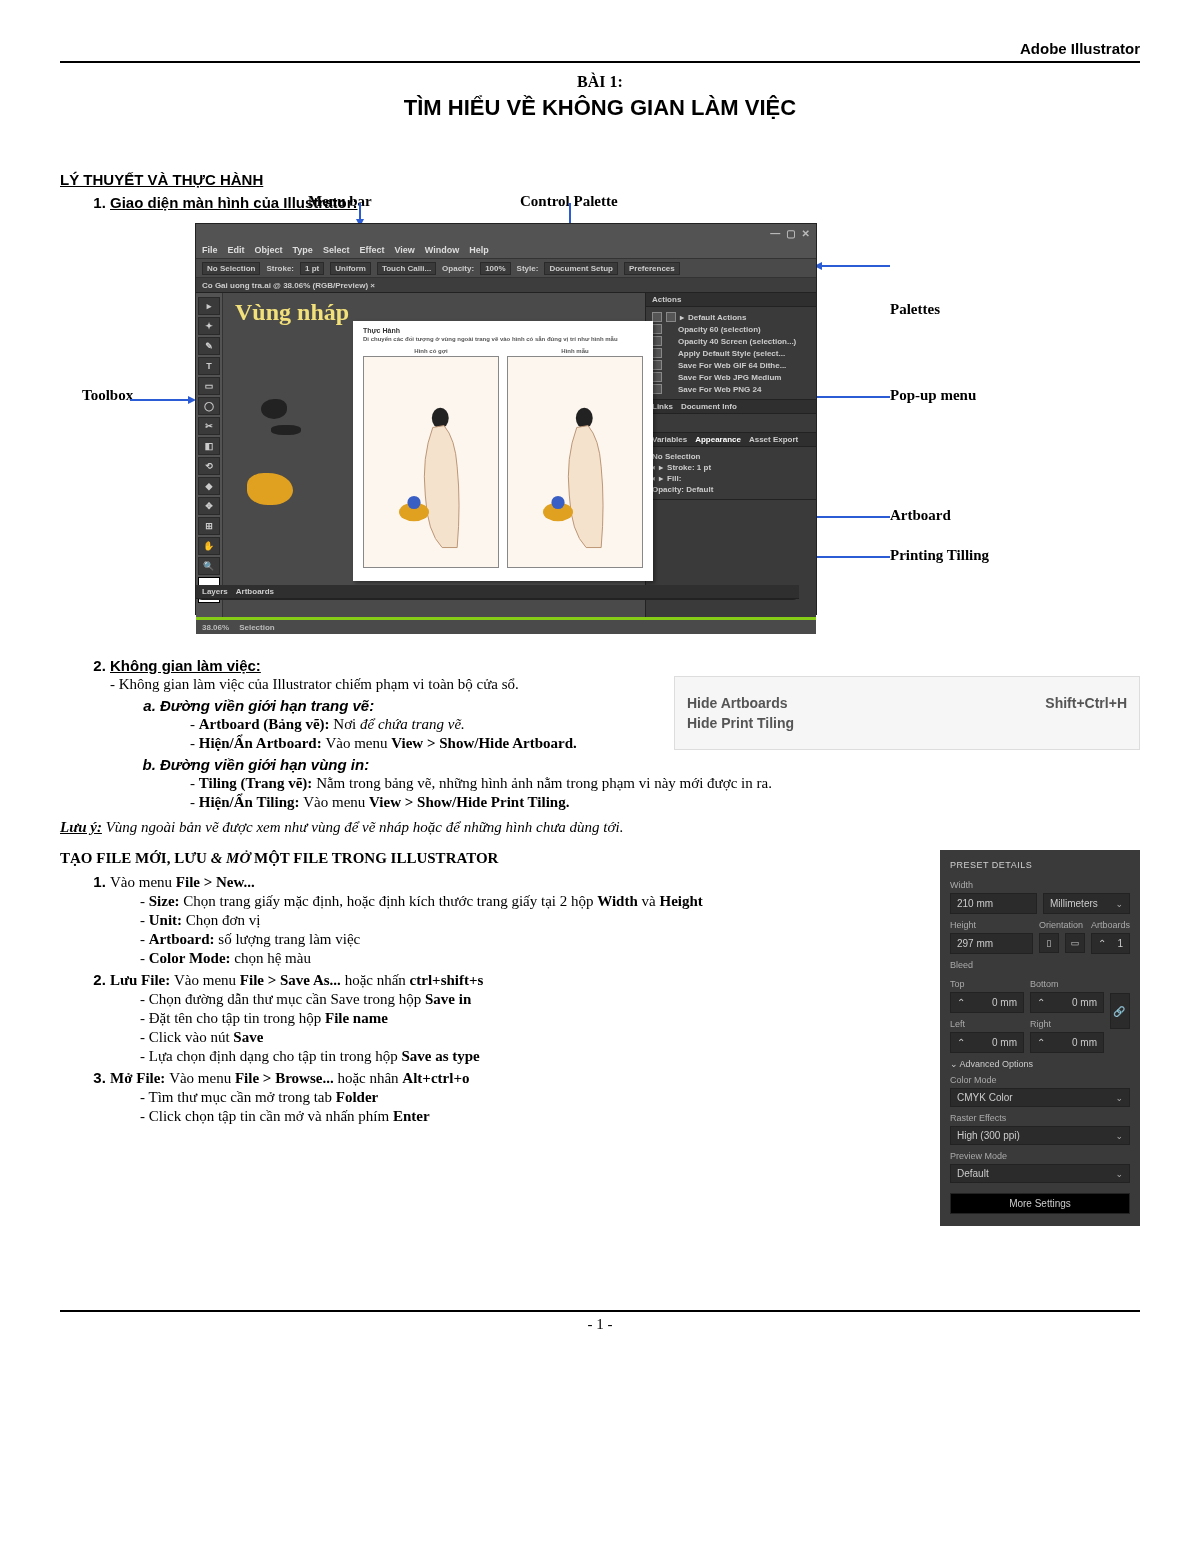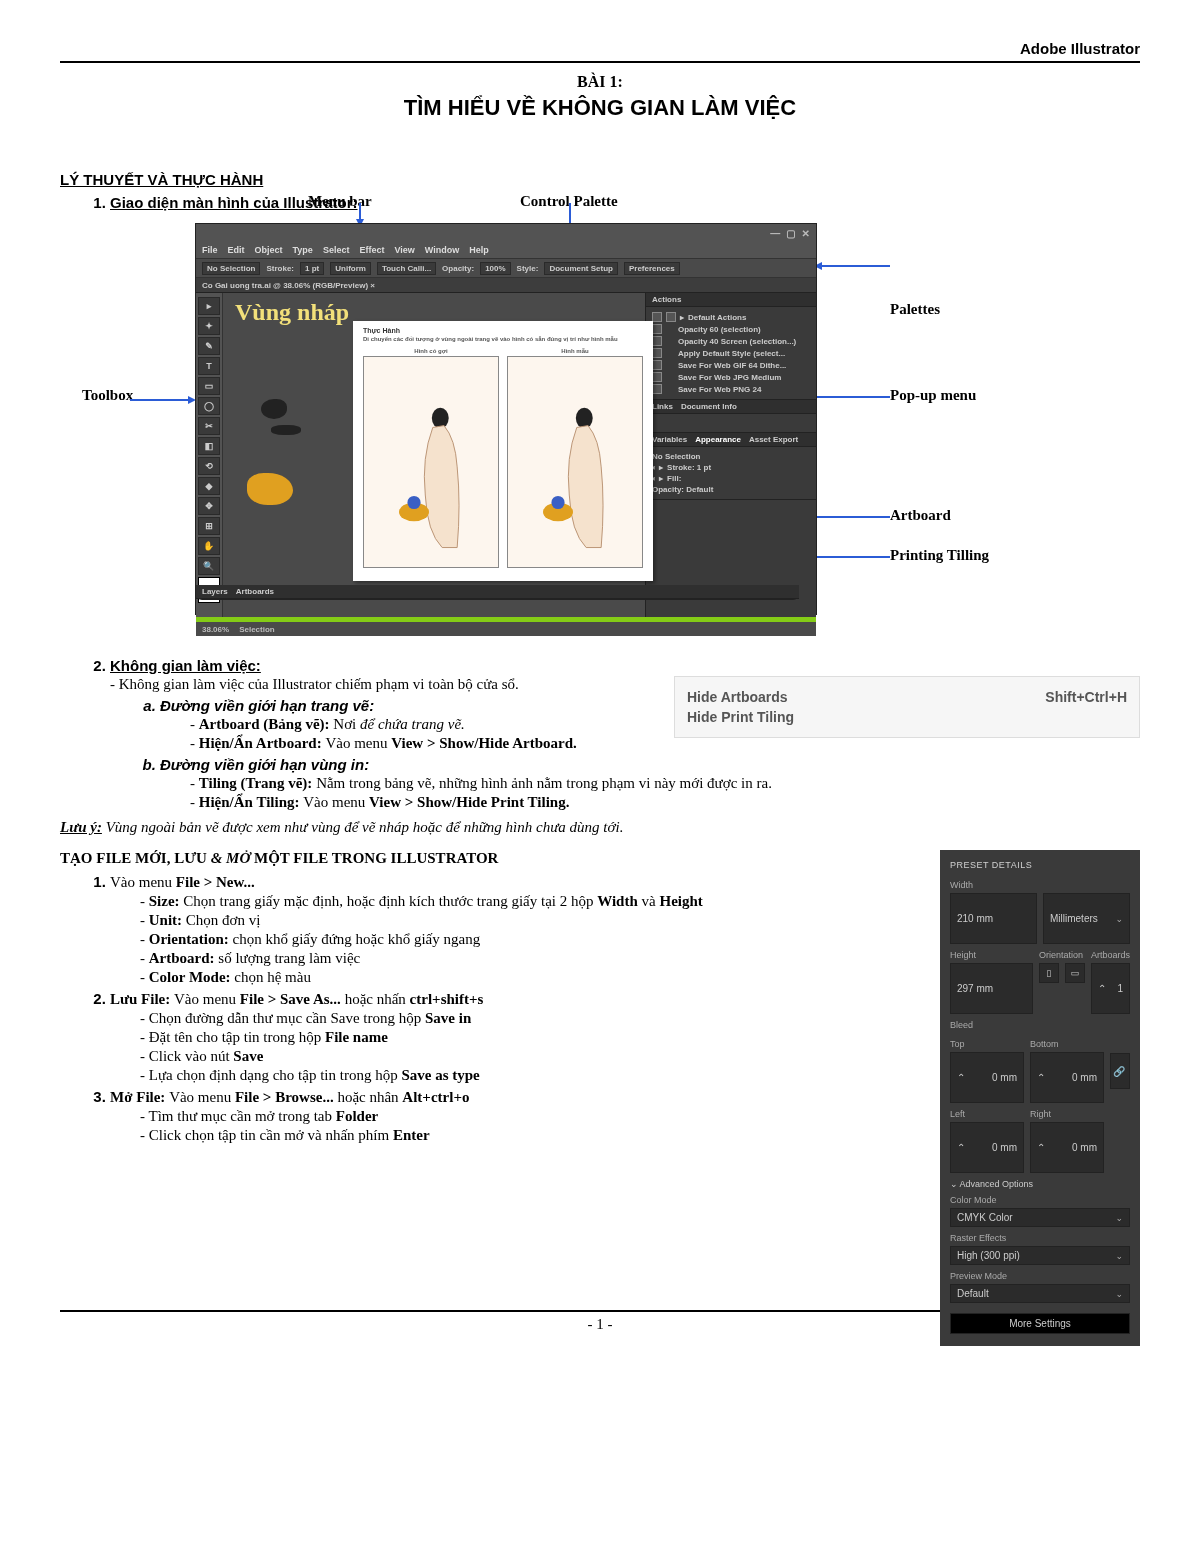--- a/index.html
+++ b/index.html
@@ -57,38 +57,38 @@
   .scratch-art { position:absolute; left:18px; top:60px; width:80px; height:180px;}
   .accent-orange { position:absolute; width:46px; height:32px; background:#e0a020; border-radius:40% 60% 50% 50%; left:6px; top:120px;}
   .accent-black { position:absolute; width:26px; height:20px; background:#222; border-radius:50% 40% 50% 50%; left:20px; top:46px;}
   .accent-black2 { position:absolute; width:30px; height:10px; background:#222; border-radius:40%; left:30px; top:72px;}
   .ai-panels { width:170px; background:#3a3a3a; border-left:1px solid #222; font-size:8px; color:#ccc; font-family:Arial,sans-serif; }
   .panel { border-bottom:1px solid #222;}
   .panel-tabs { background:#2f2f2f; display:flex; gap:8px; padding:2px 6px; font-size:8px; border-bottom:1px solid #222;}
   .panel-body { padding:4px 6px;}
   .panel-row { display:flex; align-items:center; gap:4px; padding:1px 0;}
   .chk { width:8px; height:8px; border:1px solid #888; background:#555; display:inline-block;}
-  .ai-status { height:14px; background:#4a4a4a; border-top:5px solid #84cc16; color:#bbb; font-size:8px; display:flex; align-items:center; padding:0 6px; gap:10px; font-family:Arial,sans-serif;}
+  .ai-status { height:14px; background:#4a4a4a; border-top:3px solid #84cc16; color:#bbb; font-size:8px; display:flex; align-items:center; padding:0 6px; gap:10px; font-family:Arial,sans-serif;}
   
   .cap-menu { top:-24px; left:168px; }
   .cap-control { top:-24px; left:380px; }
   .cap-toolbox { top:170px; left:-58px; }
   .cap-palettes { top:40px; left:750px;margin-top:44px; }
   .cap-popup { top:170px; left:750px; }
   .cap-artboard { top:290px; left:750px; }
   .cap-tiling { top:330px; left:750px; }
   
-  .hide-capture { position:absolute; right:0; top:0; width:440px; background:#f6f6f6; border:1px solid #ddd; font-family:"Segoe UI",Arial,sans-serif; color:#555; font-size:14px; padding:10px 12px;}
+  .hide-capture { position:absolute; right:0; top:0; width:440px; background:#f6f6f6; border:1px solid #ddd; font-family:"Segoe UI",Arial,sans-serif; color:#555; font-size:14px; padding:16px 12px;}
   .hide-capture .row { display:flex; justify-content:space-between; padding:2px 0;}
   .relwrap { position:relative; }
   
   .preset { position:absolute; right:0; top:0; width:180px; background:#3a3a3a; color:#ccc; font-family:Arial,sans-serif; font-size:10px; padding:10px 10px 12px 10px; }
   .preset .ttl { font-size:9px; letter-spacing:0.5px; color:#d0d0d0; margin-bottom:10px;}
   .preset .lbl { font-size:9px; color:#aaa; margin:6px 0 3px 0;}
-  .preset .field { background:#2b2b2b; border:1px solid #222; padding:19px 6px; display:flex; justify-content:space-between; align-items:center; }
+  .preset .field { background:#2b2b2b; border:1px solid #222; padding:4px 6px; display:flex; justify-content:space-between; align-items:center; }
   .preset .row2 { display:flex; gap:6px; }
   .preset .half { flex:1; }
   .preset .sel { background:#2b2b2b; border:1px solid #222; padding:3px 6px; display:flex; justify-content:space-between; align-items:center;}
   .preset .caret { font-size:9px; color:#aaa;}
   .preset .btn { background:#000000; border:1px solid #222; padding:4px 8px; margin-top:10px; text-align:center;}
   .preset .iconbtn { width:18px; height:18px; background:#2b2b2b; border:1px solid #222; display:inline-flex; align-items:center; justify-content:center; font-size:9px;}
   .preset .link-icon { width:18px; height:34px; background:#2b2b2b; border:1px solid #222; display:flex; align-items:center; justify-content:center; font-size:10px; margin-top:20px;}
   .footer-rule { border-top:2px solid #000; margin-top:40px;}
   .page-num { text-align:center; font-family:"Times New Roman", serif; font-size:15px; margin-top:4px;}
   b { font-weight:bold;}
@@ -367,21 +367,20 @@
   <div class="section2-h">
     <span>TẠO FILE MỚI, LƯU </span><i>&amp; MỞ</i><span> MỘT FILE TRONG ILLUSTRATOR</span>
   </div>
 
   <ol class="main" style="max-width:760px;">
     <li>
       <span class="plain"><span>Vào menu </span><b>File &gt; New...</b></span>
       <div class="dash-list">
         <div class="row"><b>Size: </b><span>Chọn trang giấy mặc định, hoặc định kích thước trang giấy tại 2 hộp </span><b>Width</b><span> và </span><b>Height</b></div>
         <div class="row"><b>Unit: </b><span>Chọn đơn vị</span></div>
-        <div class="row"><b>Orientation: </b><span>chọn khổ giấy đứng hoặc khổ giấy ngang</span></div>
         <div class="row"><b>Artboard: </b><span>số lượng trang làm việc</span></div>
         <div class="row"><b>Color Mode: </b><span>chọn hệ màu</span></div>
       </div>
     </li>
     <li>
       <span class="plain"><b>Lưu File: </b><span>Vào menu </span><b>File &gt; Save As... </b><span>hoặc nhấn </span><b>ctrl+shift+s</b></span>
       <div class="dash-list">
         <div class="row"><span>Chọn đường dẫn thư mục cần Save trong hộp </span><b>Save in</b></div>
         <div class="row"><span>Đặt tên cho tập tin trong hộp </span><b>File name</b></div>
         <div class="row"><span>Click vào nút </span><b>Save</b></div>

